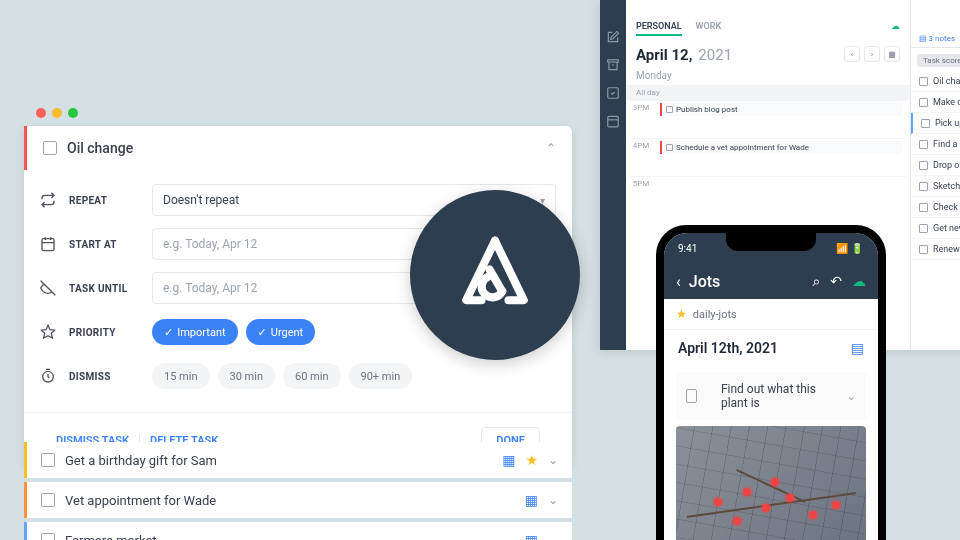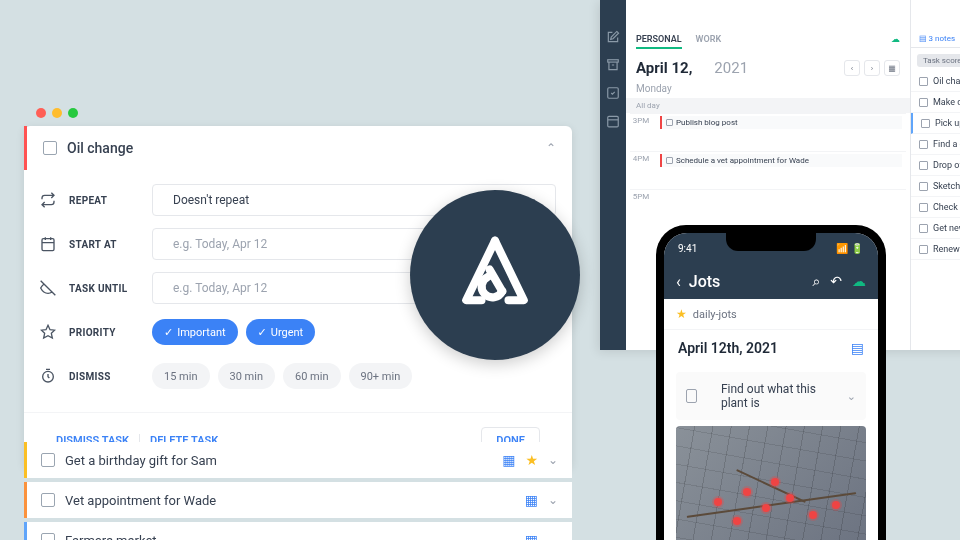--- a/index.html
+++ b/index.html
@@ -11,21 +11,21 @@
 .dot{width:10px;height:10px;border-radius:50%}
 .dot.r{background:#ff5f56}.dot.y{background:#ffbd2e}.dot.g{background:#27c93f}
 .card-head{display:flex;align-items:center;padding:14px 16px;border-left:3px solid #ff5252}
 .card-head .cb{width:14px;height:14px;border:1.5px solid #9aa5b1;border-radius:2px;margin-right:10px}
 .card-head .tt{font-size:14px;color:#374151;font-weight:500}
 .chev{margin-left:auto;color:#9ca3af;font-size:12px}
 .form{padding:8px 16px}
 .row{display:flex;align-items:center;min-height:44px;gap:13px}
 .row .ic{width:16px;height:16px;color:#4b5563;flex-shrink:0}
 .row .lbl{font-size:10px;font-weight:700;color:#374151;letter-spacing:.3px;width:70px}
-.input{flex:1;height:32px;border:1px solid #e5e7eb;border-radius:4px;padding:0 20px;font-size:12px;color:#374151;background:#fff}
+.input{flex:1;height:32px;border:1px solid #e5e7eb;border-radius:4px;padding:0 10px;font-size:12px;color:#374151;background:#fff}
 .input::placeholder{color:#9ca3af}
 .sel{display:flex;align-items:center;justify-content:space-between}
 .sel span{color:#374151}
 .sel .dc{color:#9ca3af;font-size:10px}
 .pills{display:flex;gap:8px}
 .pill{height:26px;padding:0 12px;border-radius:13px;border:none;font-size:11px;display:flex;align-items:center;gap:4px;cursor:pointer}
 .pill.blue{background:#3b82f6;color:#fff}
 .pill.grey{background:#f3f4f6;color:#6b7280}
 .card-foot{display:flex;align-items:center;padding:14px 32px;border-top:1px solid #f3f4f6;margin-top:6px}
 .link{color:#3b82f6;font-size:11px;font-weight:600;background:none;border:none;cursor:pointer}
@@ -44,25 +44,25 @@
 .star-ic{color:#fbbf24;font-size:14px}
 
 
 .desk{position:absolute;left:600px;top:0;width:470px;height:350px;background:#fff;box-shadow:-2px 2px 10px rgba(0,0,0,.1);display:flex}
 .desk-top{position:absolute;left:600px;top:0;width:470px;height:26px;background:#2c3e50;display:flex;align-items:center;padding:0 8px;gap:8px}
 .logo-sm{color:#fff;font-size:14px}
 .search{flex:0 0 190px;height:18px;background:#3d4f61;border-radius:3px;display:flex;align-items:center;padding:0 6px;gap:4px}
 .search span{color:#8b9aa8;font-size:10px}
 .sidebar{width:26px;background:#2c3e50;padding-top:30px;display:flex;flex-direction:column;align-items:center;gap:14px}
 .sidebar .si{width:14px;height:14px;color:#8b9aa8}
-.cal-main{flex:1;padding-top:30px}
+.cal-main{flex:1;padding-top:17px}
 .tabs{display:flex;gap:14px;padding:4px 10px;font-size:9px}
 .tab{color:#9ca3af;font-weight:600;padding-bottom:3px}
 .tab.active{color:#374151;border-bottom:2px solid #10b981}
-.date-row{display:flex;align-items:center;padding:6px 10px;gap:22px}
+.date-row{display:flex;align-items:flex-start;padding:6px 10px;gap:6px}
 .date-row .m{font-size:15px;font-weight:700;color:#1f2937}
 .date-row .y{font-size:15px;color:#9ca3af}
 .date-nav{margin-left:auto;display:flex;gap:4px;align-items:center}
 .nbtn{width:16px;height:16px;border:1px solid #e5e7eb;border-radius:3px;background:#fff;font-size:8px;color:#6b7280;display:flex;align-items:center;justify-content:center}
 .dow{font-size:10px;color:#9ca3af;padding:0 10px 4px}
 .allday{background:#f3f4f6;font-size:8px;color:#9ca3af;padding:3px 10px}
 .timeline{padding:0 4px}
 .trow{display:flex;min-height:38px;border-top:1px solid #f3f4f6}
 .trow .tm{width:26px;font-size:8px;color:#9ca3af;text-align:center;padding-right:4px;padding-top:2px}
 .trow .ev{flex:1;padding:2px 4px}

